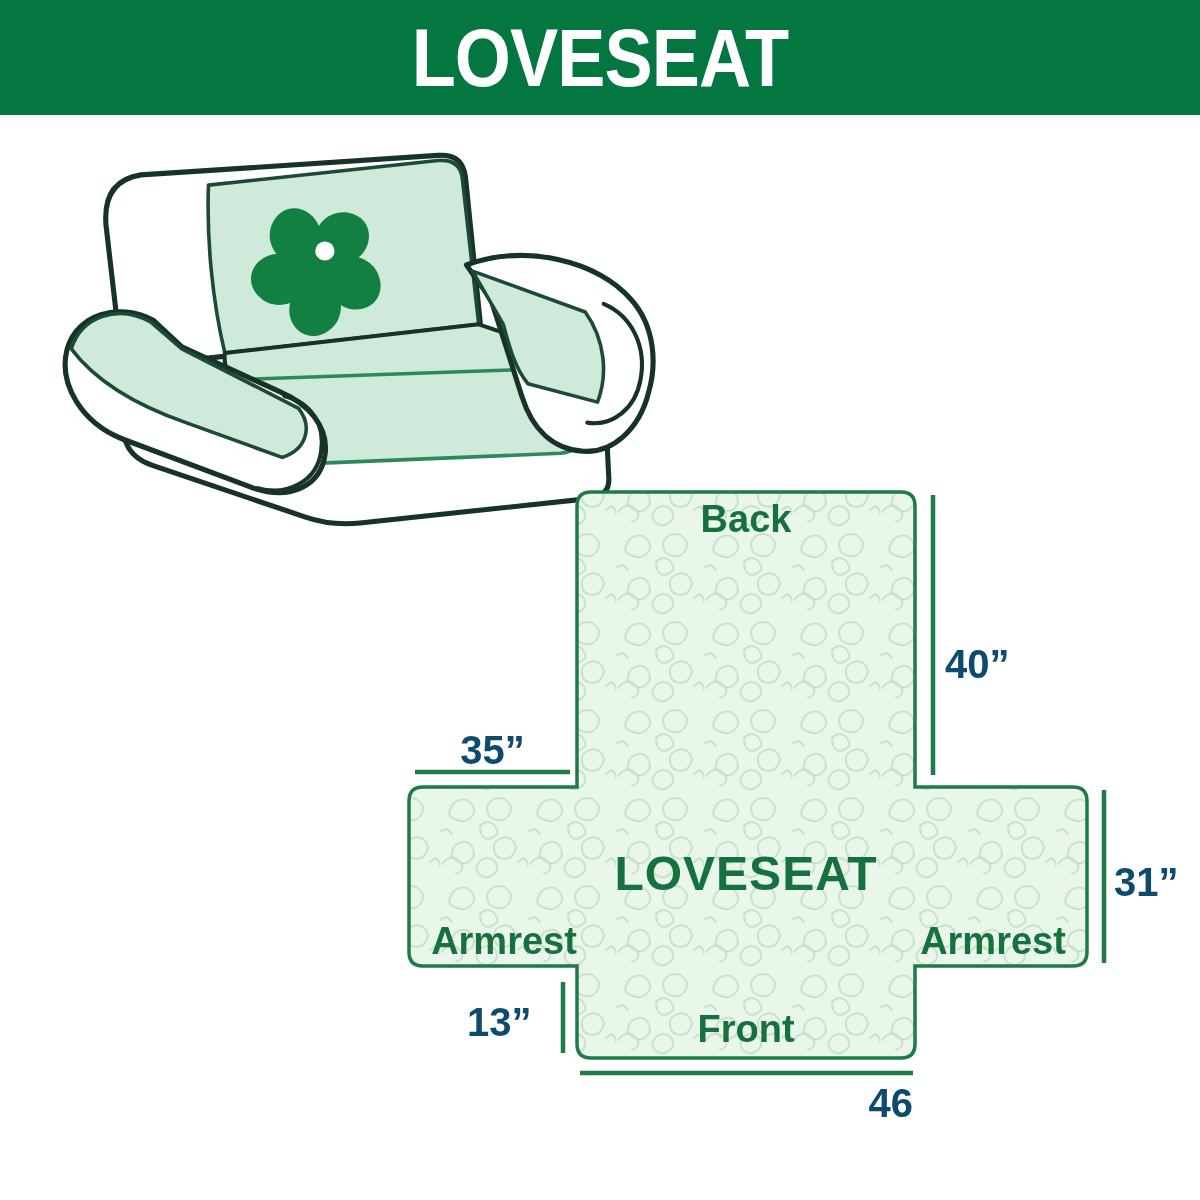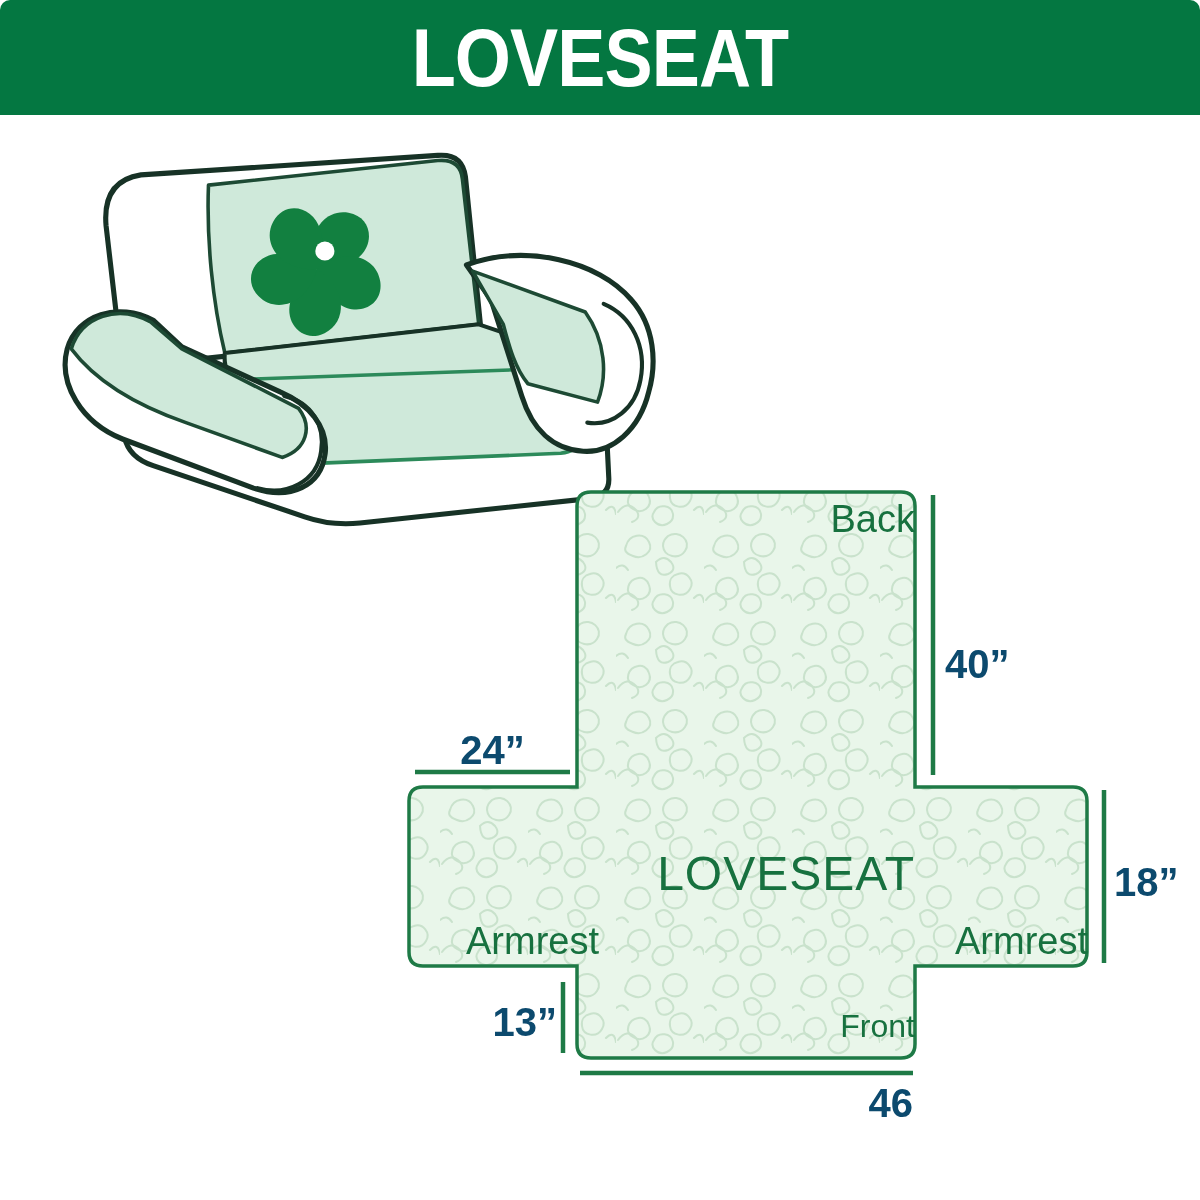--- a/index.html
+++ b/index.html
@@ -1,53 +1,52 @@
 <!DOCTYPE html>
 <html><head>
 <meta charset="utf-8">
 <style>
   * { margin:0; padding:0; box-sizing:border-box; }
   html,body { background:#ffffff; }
   body { font-family:"Liberation Sans", sans-serif; }
   #stage {
     position:relative; width:1200px; height:1200px; background:#ffffff;
     overflow:hidden;
-    border-radius:10px;
   }
   
   .header {
     position:absolute; left:0; top:0; width:1200px; height:115px;
     background:#047741; display:flex; align-items:center; justify-content:center;
   }
   .header-title {
     color:#ffffff; font-size:82px; font-weight:bold; letter-spacing:-1px;
     transform:scaleX(0.88); white-space:nowrap; line-height:1;
   }
   
   .sofa-wrap { position:absolute; left:50px; top:138px; width:620px; height:430px; }
   
   .diagram-svg { position:absolute; left:0; top:0; width:1200px; height:1200px; }
   
   .lbl {
-    position:absolute; color:#17713F; font-weight:normal; line-height:1;
-    text-align:right; white-space:nowrap;
+    position:absolute; color:#17713F; font-weight:bold; line-height:1;
+    text-align:center; white-space:nowrap;
   }
   .lbl-back    { left:577px; top:500px;  width:338px; font-size:38px; }
   .lbl-center  { left:577px; top:850px;  width:338px; font-size:48px; letter-spacing:1px; }
   .lbl-arm-l   { left:409px; top:922px;  width:190px; font-size:38px; }
   .lbl-arm-r   { left:898px; top:922px;  width:190px; font-size:38px; }
-  .lbl-front   { left:577px; top:1010px; width:338px; font-size:32px; }
+  .lbl-front   { left:577px; top:1010px; width:338px; font-size:38px; }
   .dim {
     position:absolute; color:#0c4a6e; font-weight:bold; line-height:1;
     font-size:40px; white-space:nowrap;
   }
   .dim-40 { left:945px;  top:644px; }
   .dim-24 { left:415px;  top:730px; width:155px; text-align:center; }
   .dim-23 { left:1114px; top:862px; }
-  .dim-13 { left:467px;  top:1002px; width:90px; text-align:right; }
+  .dim-13 { left:467px;  top:1002px; width:90px; }
   .dim-46 { left:580px;  top:1083px; width:333px; text-align:right; }
 </style>
 </head>
 <body>
 
 <div id="stage">
 
   <div class="header">
     <div class="header-title">LOVESEAT</div>
   </div>
@@ -120,18 +119,18 @@
     </g>
   </svg>
 
   <div class="lbl lbl-back">Back</div>
   <div class="lbl lbl-center">LOVESEAT</div>
   <div class="lbl lbl-arm-l">Armrest</div>
   <div class="lbl lbl-arm-r">Armrest</div>
   <div class="lbl lbl-front">Front</div>
 
   <div class="dim dim-40">40”</div>
-  <div class="dim dim-24">24”</div>
-  <div class="dim dim-23">18”</div>
+  <div class="dim dim-24">35”</div>
+  <div class="dim dim-23">31”</div>
   <div class="dim dim-13">13”</div>
   <div class="dim dim-46">46</div>
 
 </div>
 
 </body></html>

